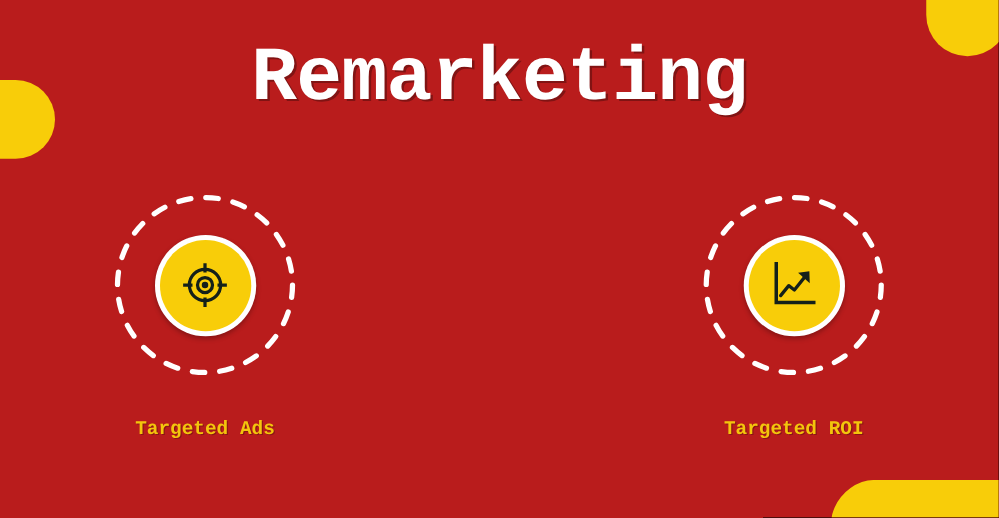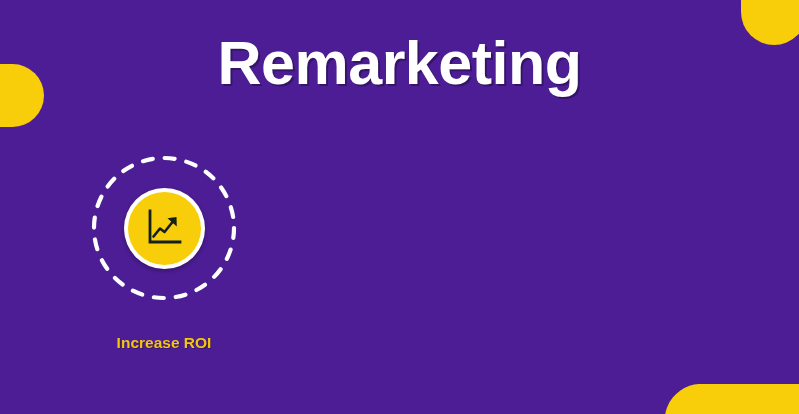--- a/index.html
+++ b/index.html
@@ -6,22 +6,22 @@
   html, body {
     margin: 0;
     padding: 0;
     background: #000;
   }
   #slide {
     position: relative;
     width: 799px;
     height: 414px;
     overflow: hidden;
-    background: #4c1d95;
-    font-family: Liberation Sans, sans-serif;
+    background: #b91c1c;
+    font-family: Liberation Mono, monospace;
     user-select: none;
   }
 
   
   .deco {
     position: absolute;
     background: #F8CD09;
   }
   #deco-left-pill {
     left: -34px;
@@ -137,20 +137,43 @@
 <div id="slide">
 
   <div class="deco" id="deco-left-pill"></div>
   <div class="deco" id="deco-topright-blob"></div>
   <div class="deco" id="deco-bottomright-tab"></div>
 
   <div id="title">Remarketing</div>
 
   <div id="cards">
 
+    <div class="card">
+      <div class="ring">
+        <svg class="dashed" viewBox="0 0 152 152">
+          <circle cx="76" cy="76" r="70" fill="none" stroke="#FFFFFF" stroke-width="4.2" stroke-linecap="round" stroke-dasharray="10 12"></circle>
+        </svg>
+        <div class="disc-outer">
+          <div class="disc">
+            <svg width="42" height="42" viewBox="0 0 42 42">
+              <g fill="none" stroke="#14201A" stroke-width="2.6">
+                <circle cx="21" cy="21" r="12.5"></circle>
+                <circle cx="21" cy="21" r="6"></circle>
+                <line x1="21" y1="3.5" x2="21" y2="11"></line>
+                <line x1="21" y1="31" x2="21" y2="38.5"></line>
+                <line x1="3.5" y1="21" x2="11" y2="21"></line>
+                <line x1="31" y1="21" x2="38.5" y2="21"></line>
+              </g>
+              <circle cx="21" cy="21" r="2.6" fill="#14201A"></circle>
+            </svg>
+          </div>
+        </div>
+      </div>
+      <div class="caption">Targeted Ads</div>
+    </div>
 
 
     <div class="card">
       <div class="ring">
         <svg class="dashed" viewBox="0 0 152 152">
           <circle cx="76" cy="76" r="70" fill="none" stroke="#FFFFFF" stroke-width="4.2" stroke-linecap="round" stroke-dasharray="10 12"></circle>
         </svg>
         <div class="disc-outer">
           <div class="disc">
             <svg width="42" height="42" viewBox="0 0 42 42">
@@ -158,17 +181,17 @@
                 <path d="M7 4 L7 35 L37 35"></path>
               </g>
               <g fill="none" stroke="#14201A" stroke-width="2.6" stroke-linecap="round" stroke-linejoin="round">
                 <path d="M10.5 29.5 L17 21.5 L21.5 25 L31.5 12.5"></path>
               </g>
               <path d="M33.5 10 L33.8 19.5 L24.5 11.2 Z" fill="#14201A"></path>
             </svg>
           </div>
         </div>
       </div>
-      <div class="caption">Increase ROI</div>
+      <div class="caption">Targeted ROI</div>
     </div>
 
   </div>
 </div>
 
 </body></html>

